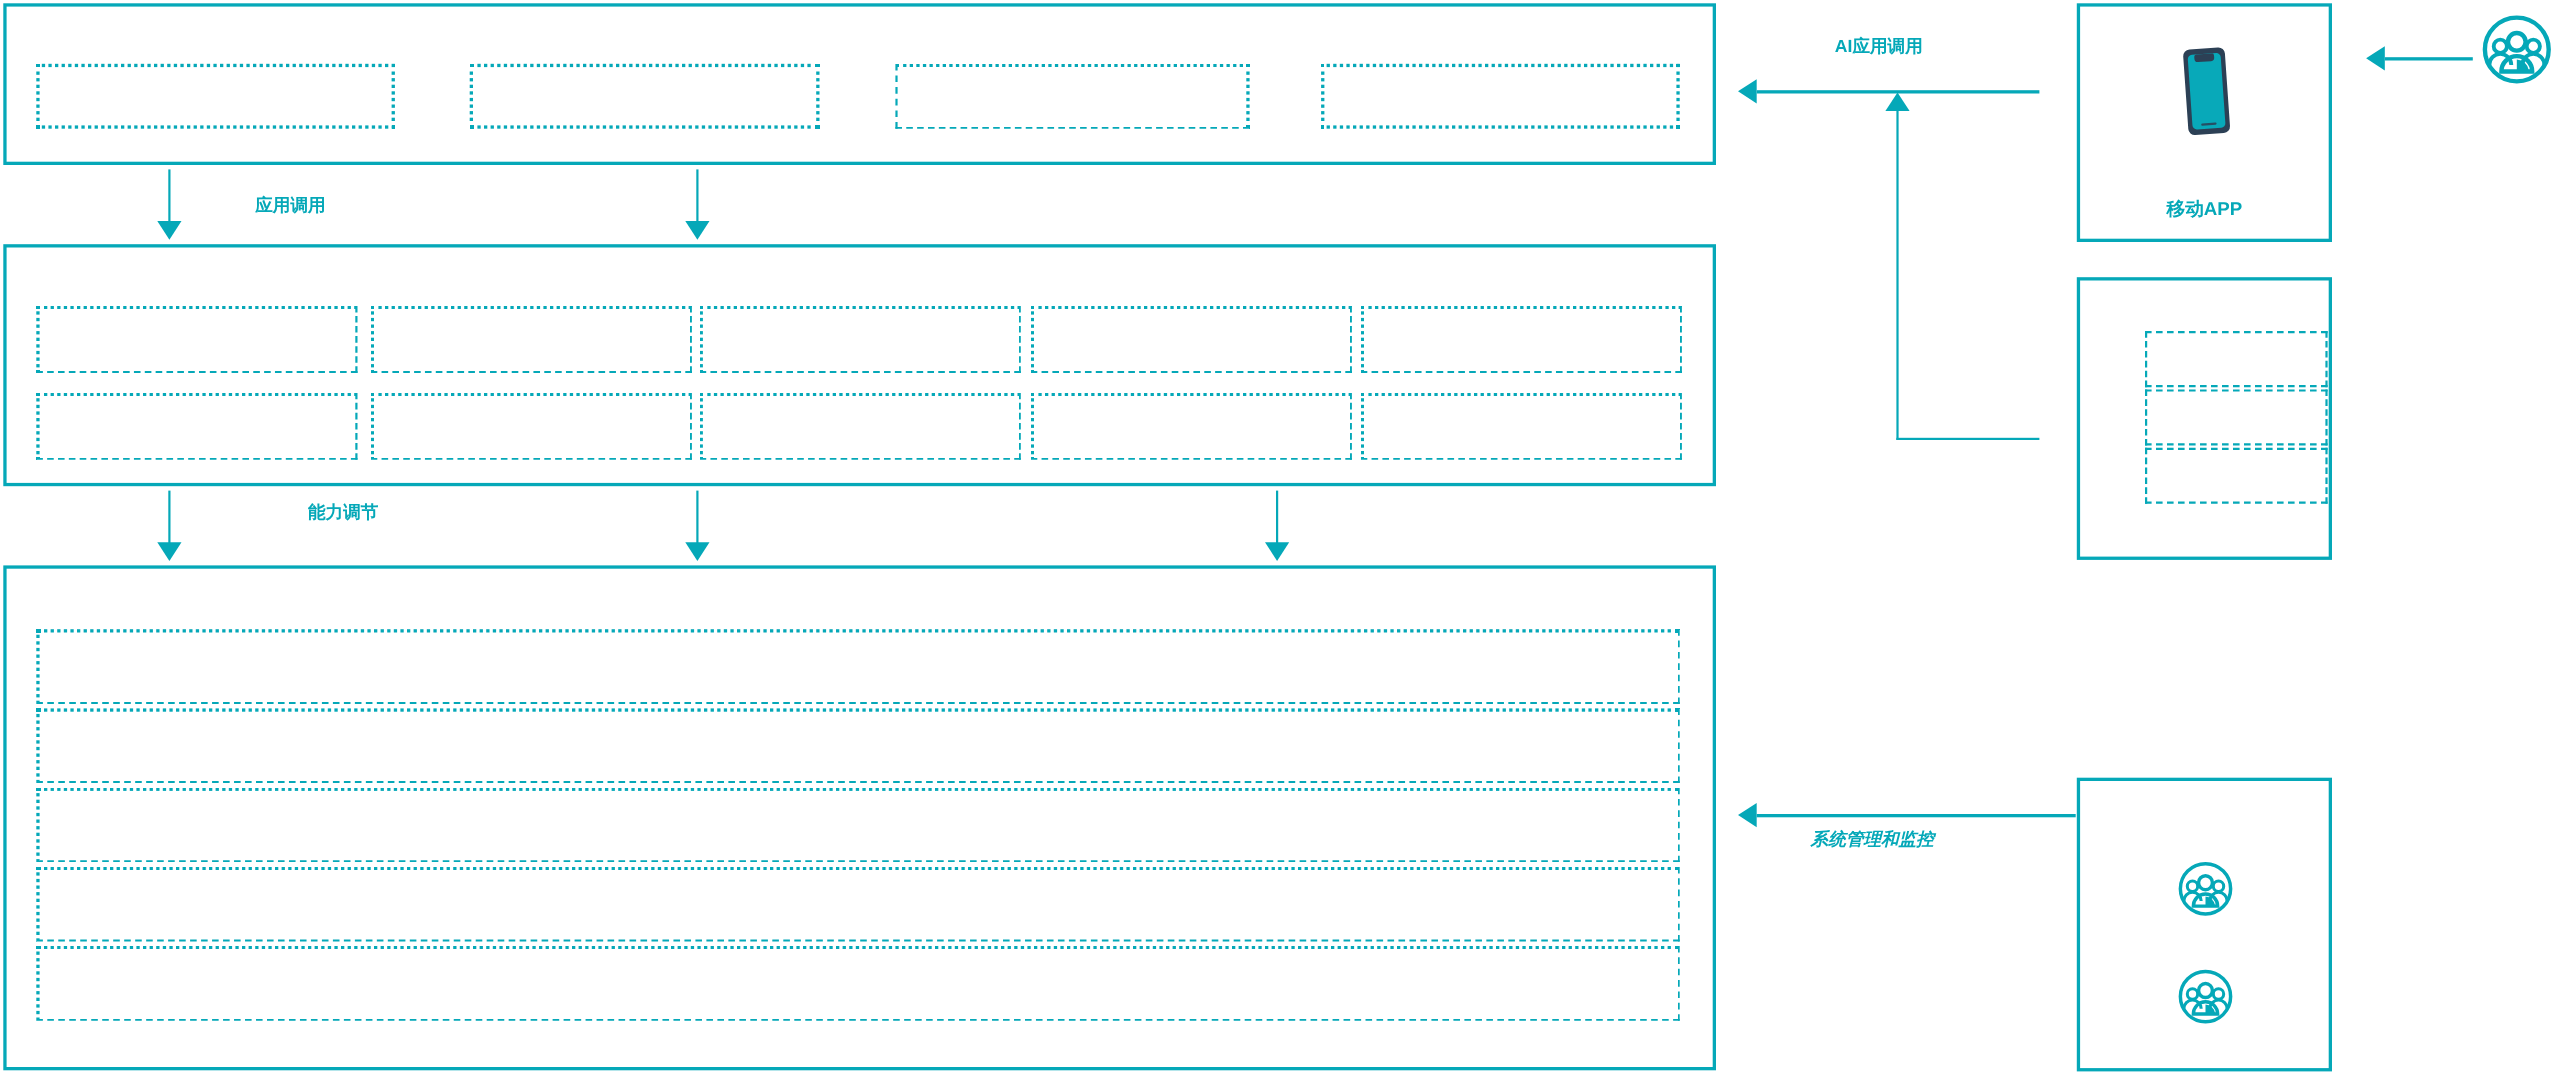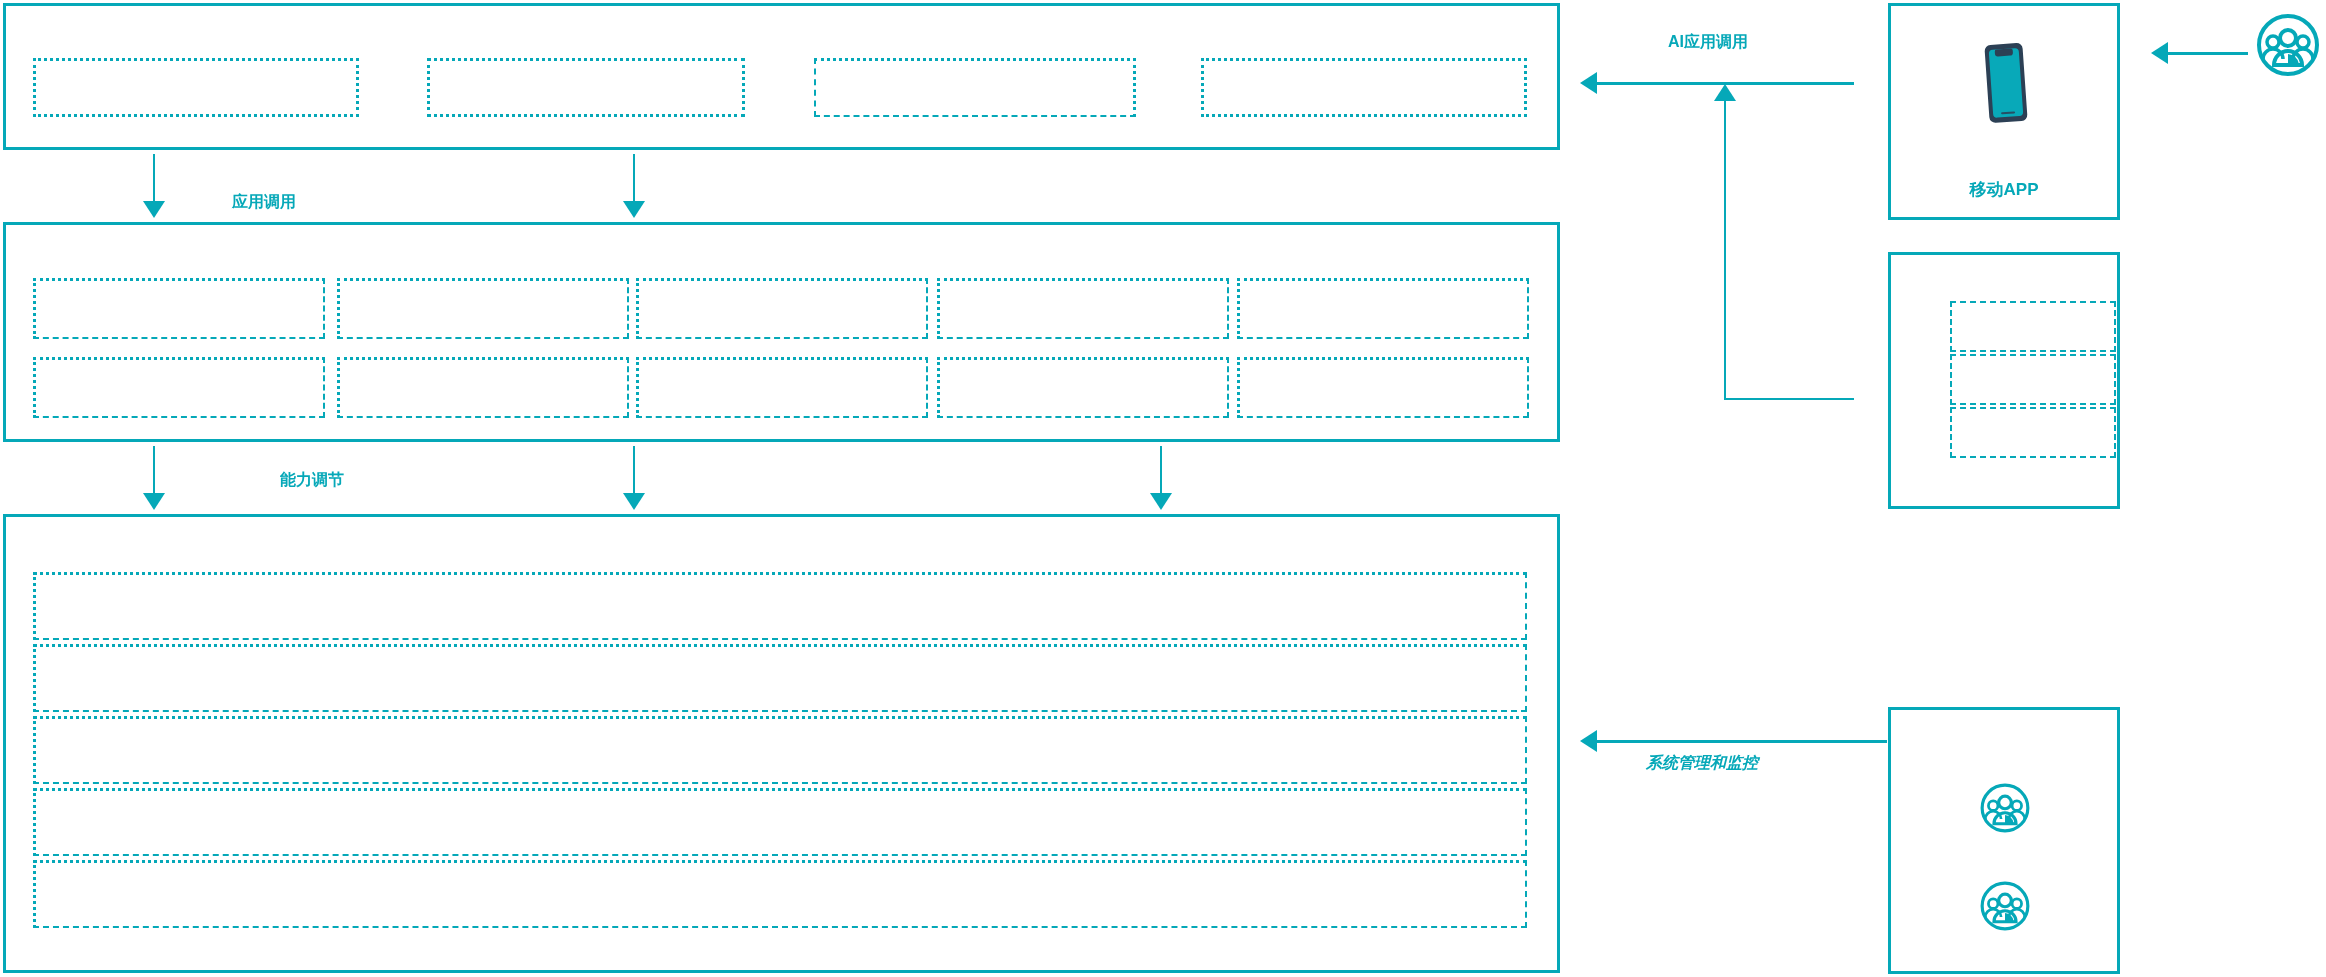--- a/index.html
+++ b/index.html
@@ -127,21 +127,21 @@
     <span class="slot-label"></span>
   </div>
   <div class="slot" style="left:1201px; top:58px; width:326px; height:59px;">
     <span class="slot-label"></span>
   </div>
 
   <div class="vline" style="left:153px; top:154px; height:50px;"></div>
   <div class="arrow-down" style="left:143px; top:201px;"></div>
   <div class="vline" style="left:633px; top:154px; height:50px;"></div>
   <div class="arrow-down" style="left:623px; top:201px;"></div>
-  <div class="flow-label" style="left:232px; top:192px;">应用调用</div>
+  <div class="flow-label" style="left:232px; top:177px;">应用调用</div>
 
   <div class="panel" style="left:3px; top:222px; width:1557px; height:220px;">
   </div>
 
   <div class="slot mixed2" style="left:33px; top:278px; width:292px; height:61px;">
     <span class="slot-label"></span>
   </div>
   <div class="slot mixed2" style="left:337px; top:278px; width:292px; height:61px;">
     <span class="slot-label"></span>
   </div>
@@ -170,21 +170,21 @@
   <div class="slot mixed2" style="left:1237px; top:357px; width:292px; height:61px;">
     <span class="slot-label"></span>
   </div>
 
   <div class="vline" style="left:153px; top:446px; height:50px;"></div>
   <div class="arrow-down" style="left:143px; top:493px;"></div>
   <div class="vline" style="left:633px; top:446px; height:50px;"></div>
   <div class="arrow-down" style="left:623px; top:493px;"></div>
   <div class="vline" style="left:1160px; top:446px; height:50px;"></div>
   <div class="arrow-down" style="left:1150px; top:493px;"></div>
-  <div class="flow-label" style="left:232px; top:470px;padding-left:48px;">能力调节</div>
+  <div class="flow-label" style="left:232px; top:456px;padding-left:48px;">能力调节</div>
 
   <div class="panel" style="left:3px; top:514px; width:1557px; height:459px;">
   </div>
 
   <div class="slot mixed2" style="left:33px; top:572px; width:1494px; height:68px;">
     <span class="slot-label"></span>
   </div>
   <div class="slot mixed2" style="left:33px; top:644px; width:1494px; height:68px;">
     <span class="slot-label"></span>
   </div>

